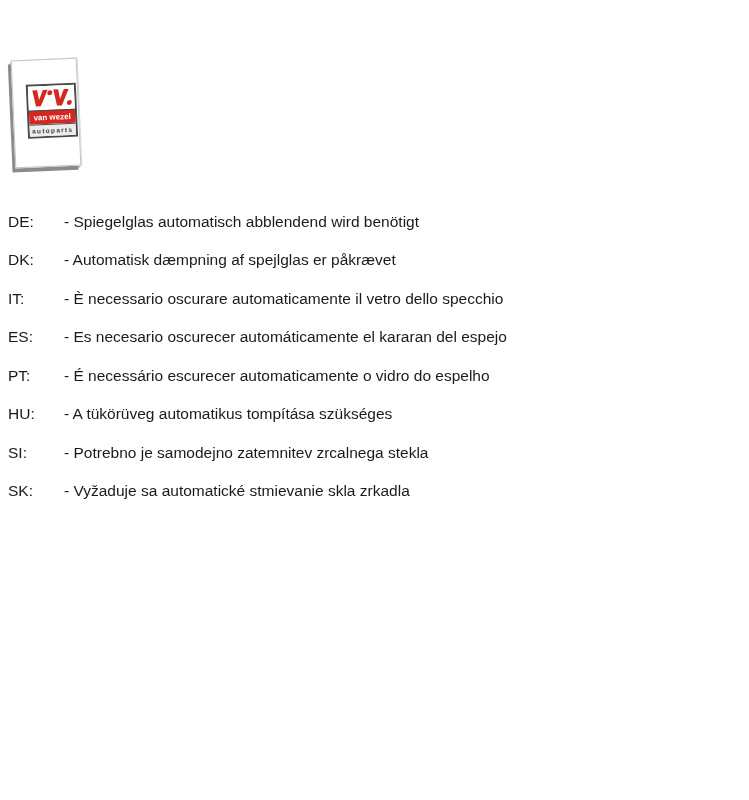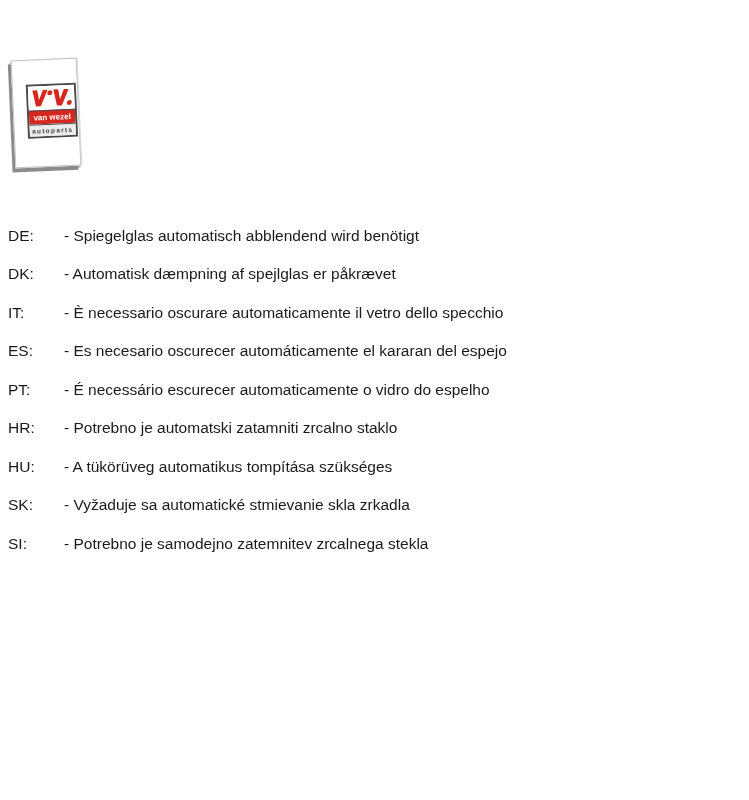--- a/index.html
+++ b/index.html
@@ -66,21 +66,21 @@
     text-align: center;
     border-top: 1px solid #4a4a4a;
     white-space: nowrap;
     overflow: hidden;
   }
 
   
   .list {
     position: absolute;
     left: 8px;
-    top: 217px;
+    top: 203px;
     width: 735px;
   }
   .row {
     height: 38.45px;
     line-height: 38.45px;
     font-size: 15.5px;
     color: #1a1a1a;
     white-space: nowrap;
   }
   .code {
@@ -122,26 +122,23 @@
     <div class="row">
       <span class="code">IT:</span><span class="text">- È necessario oscurare automaticamente il vetro dello specchio</span>
     </div>
     <div class="row">
       <span class="code">ES:</span><span class="text">- Es necesario oscurecer automáticamente el kararan del espejo</span>
     </div>
     <div class="row">
       <span class="code">PT:</span><span class="text">- É necessário escurecer automaticamente o vidro do espelho</span>
     </div>
     <div class="row">
-      <span class="code">HR:</span><span class="text">- Potrebno je automatski zatamniti zrcalno staklo</span>
-    </div>
-    <div class="row">
       <span class="code">HU:</span><span class="text">- A tükörüveg automatikus tompítása szükséges</span>
     </div>
     <div class="row">
-      <span class="code">SK:</span><span class="text">- Vyžaduje sa automatické stmievanie skla zrkadla</span>
+      <span class="code">SI:</span><span class="text">- Potrebno je samodejno zatemnitev zrcalnega stekla</span>
     </div>
     <div class="row">
-      <span class="code">SI:</span><span class="text">- Potrebno je samodejno zatemnitev zrcalnega stekla</span>
+      <span class="code">SK:</span><span class="text">- Vyžaduje sa automatické stmievanie skla zrkadla</span>
     </div>
   </div>
 
 </div>
 
 </body></html>

